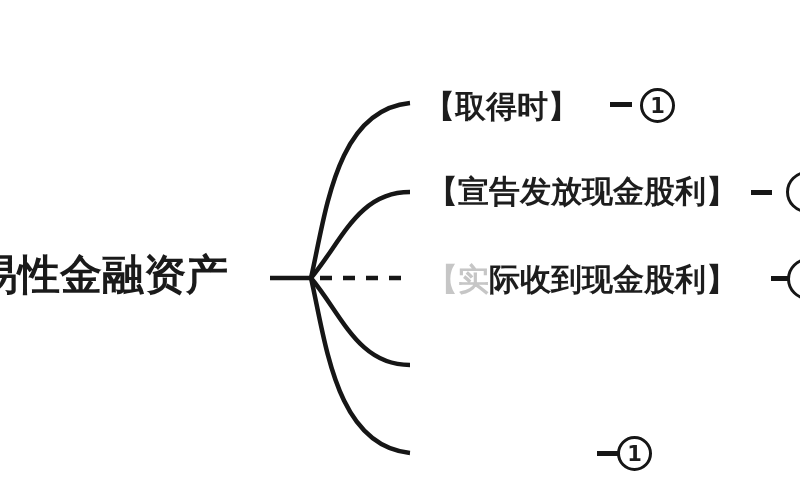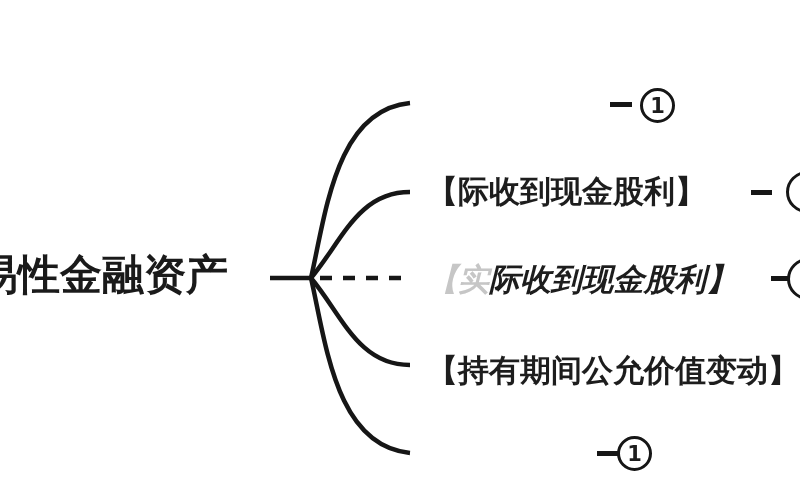--- a/index.html
+++ b/index.html
@@ -37,21 +37,21 @@
     position: absolute;
     font-size: 31px;
     line-height: 40px;
     font-weight: 700;
     color: #1d1d1d;
     white-space: nowrap;
   }
   .branch-label .faint { color: #c6c6c6; }
   .r1 { left: 424px; top: 86px; }
   .r2 { left: 427px; top: 171px; }
-  .r3 { left: 427px; top: 259px; font-style: italic; }
+  .r3 { left: 427px; top: 259px; }
   .r4 { left: 427px; top: 350px; }
   .r5 { left: 427px; top: 435px; }
   .badge-dash {
     position: absolute;
     height: 4.5px;
     background: #161616;
   }
   .d1 { left: 610px; top: 102px; width: 22px; }
   .d2 { left: 751px; top: 190px; width: 21px; }
   .d3 { left: 771px; top: 276px; width: 17px; }
@@ -88,31 +88,31 @@
 
     <line x1="320" y1="278" x2="408" y2="278" stroke-dasharray="12 11"></line>
 
     <path d="M311,278 C 342,315 358,365 410,365"></path>
 
     <path d="M311,278 C 326,344 336,446 410,453"></path>
   </svg>
 
   <div class="root-label">交易性金融资产</div>
 
+  <div class="branch-label r1">【取得时】</div>
   <div class="badge-dash d1"></div>
   <div class="badge-circle c1">1</div>
 
-  <div class="branch-label r2">【际收到现金股利】</div>
+  <div class="branch-label r2">【宣告发放现金股利】</div>
   <div class="badge-dash d2"></div>
   <div class="badge-circle c2"></div>
 
   <div class="branch-label r3">
     <span class="faint">【实</span><span>际收到现金股利】</span>
   </div>
   <div class="badge-dash d3"></div>
   <div class="badge-circle c3"></div>
 
-  <div class="branch-label r4">【持有期间公允价值变动】</div>
 
   <div class="badge-dash d5"></div>
   <div class="badge-circle c5">1</div>
 
 </div>
 
 </body></html>

